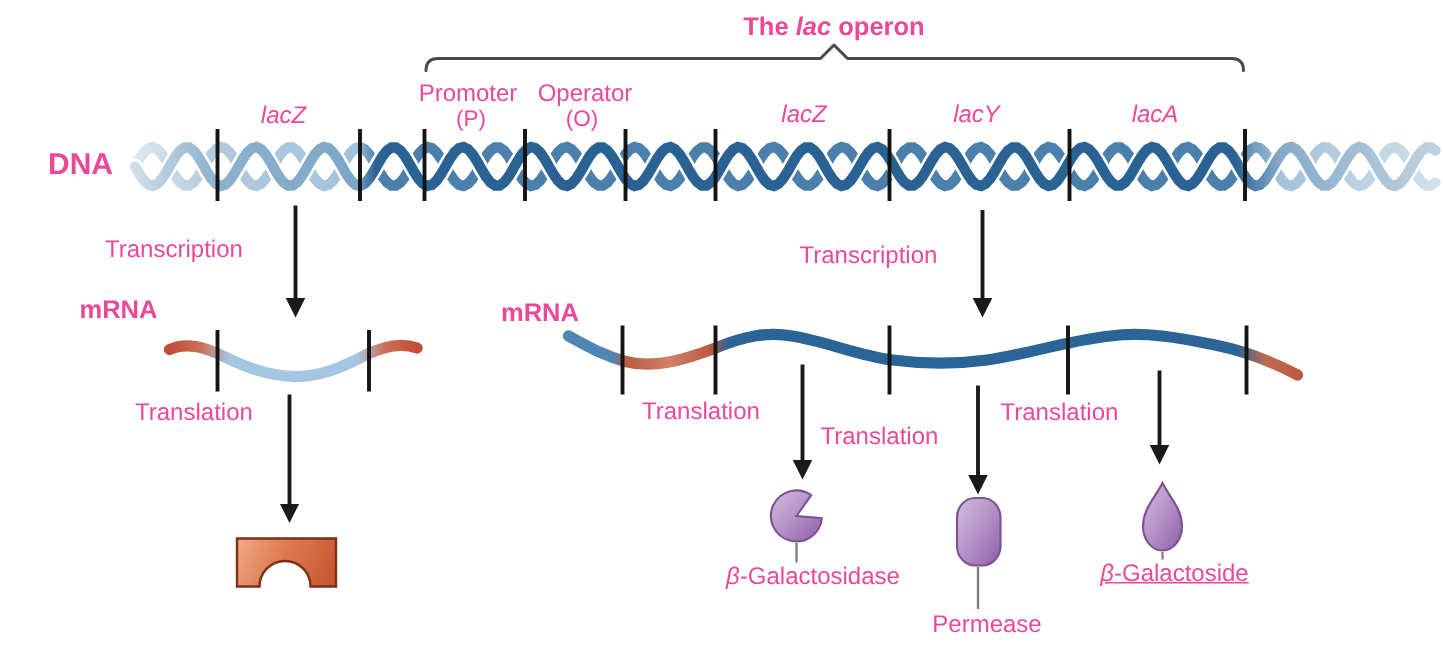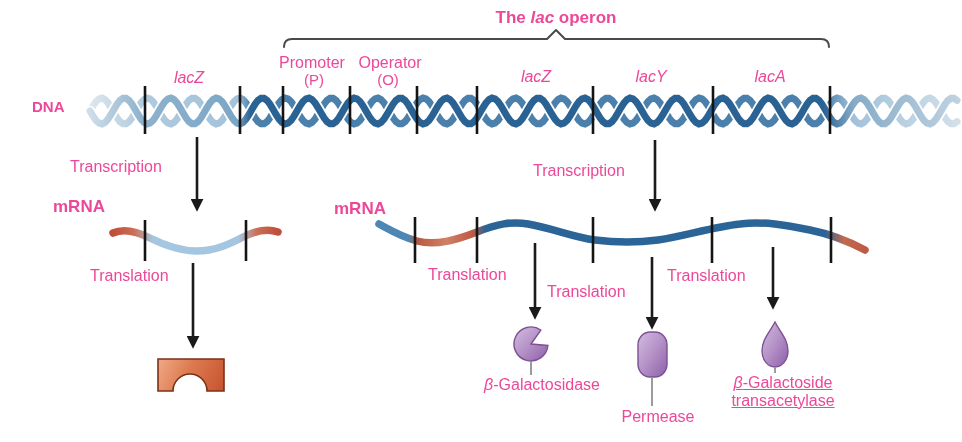--- a/index.html
+++ b/index.html
@@ -123,21 +123,21 @@
 
     <rect x="638" y="332" width="29" height="45" rx="12" ry="13" fill="url(#gradPurple)" stroke="#7d5194" stroke-width="1.4"></rect>
     <line x1="652" y1="378" x2="652" y2="406" stroke="#7a7a7a" stroke-width="1.5"></line>
 
     <path d="M775 322 C770 332 762 339 762 351 C762 360 768 367 775 367 C782 367 788 360 788 351 C788 339 780 332 775 322 Z" fill="url(#gradPurple)" stroke="#7d5194" stroke-width="1.4"></path>
     <line x1="775" y1="368" x2="775" y2="373" stroke="#7a7a7a" stroke-width="1.5"></line>
   </svg>
 
   <div class="lbl c b" style="left:556px;top:8px;font-size:17px;"><span>The </span><span class="it">lac</span><span> operon</span></div>
 
-  <div class="lbl b" style="left:32px;top:99px;font-size:15px;">DNA</div>
+  <div class="lbl b" style="left:32px;top:99px;font-size:20px;">DNA</div>
 
   <div class="lbl c it" style="left:189px;top:69px;">lacZ</div>
   <div class="lbl c" style="left:312px;top:54px;">Promoter</div>
   <div class="lbl c sm" style="left:314px;top:72px;">(P)</div>
   <div class="lbl c" style="left:390px;top:54px;">Operator</div>
   <div class="lbl c sm" style="left:388px;top:72px;">(O)</div>
   <div class="lbl c it" style="left:536px;top:68px;">lacZ</div>
   <div class="lbl c it" style="left:651px;top:68px;">lacY</div>
   <div class="lbl c it" style="left:770px;top:68px;">lacA</div>
 
@@ -146,15 +146,15 @@
   <div class="lbl" style="left:90px;top:267px;">Translation</div>
 
   <div class="lbl b" style="left:334px;top:199px;font-size:17px;">mRNA</div>
   <div class="lbl" style="left:533px;top:162px;">Transcription</div>
   <div class="lbl" style="left:428px;top:266px;">Translation</div>
   <div class="lbl" style="left:547px;top:283px;">Translation</div>
   <div class="lbl" style="left:667px;top:267px;">Translation</div>
 
   <div class="lbl c" style="left:542px;top:376px;"><span class="it">β</span><span>-Galactosidase</span></div>
   <div class="lbl c" style="left:658px;top:408px;text-align:right;">Permease</div>
-  <div class="lbl c ctr" style="left:783px;top:374px;"><span class="it">β</span><span>-Galactoside</span><br><span>transacetylase</span></div>
+  <div class="lbl c ctr" style="left:783px;top:374px;"><span class="it">β</span><span>-Galactoside</span><br></div>
 
 </div>
 
 </body></html>

